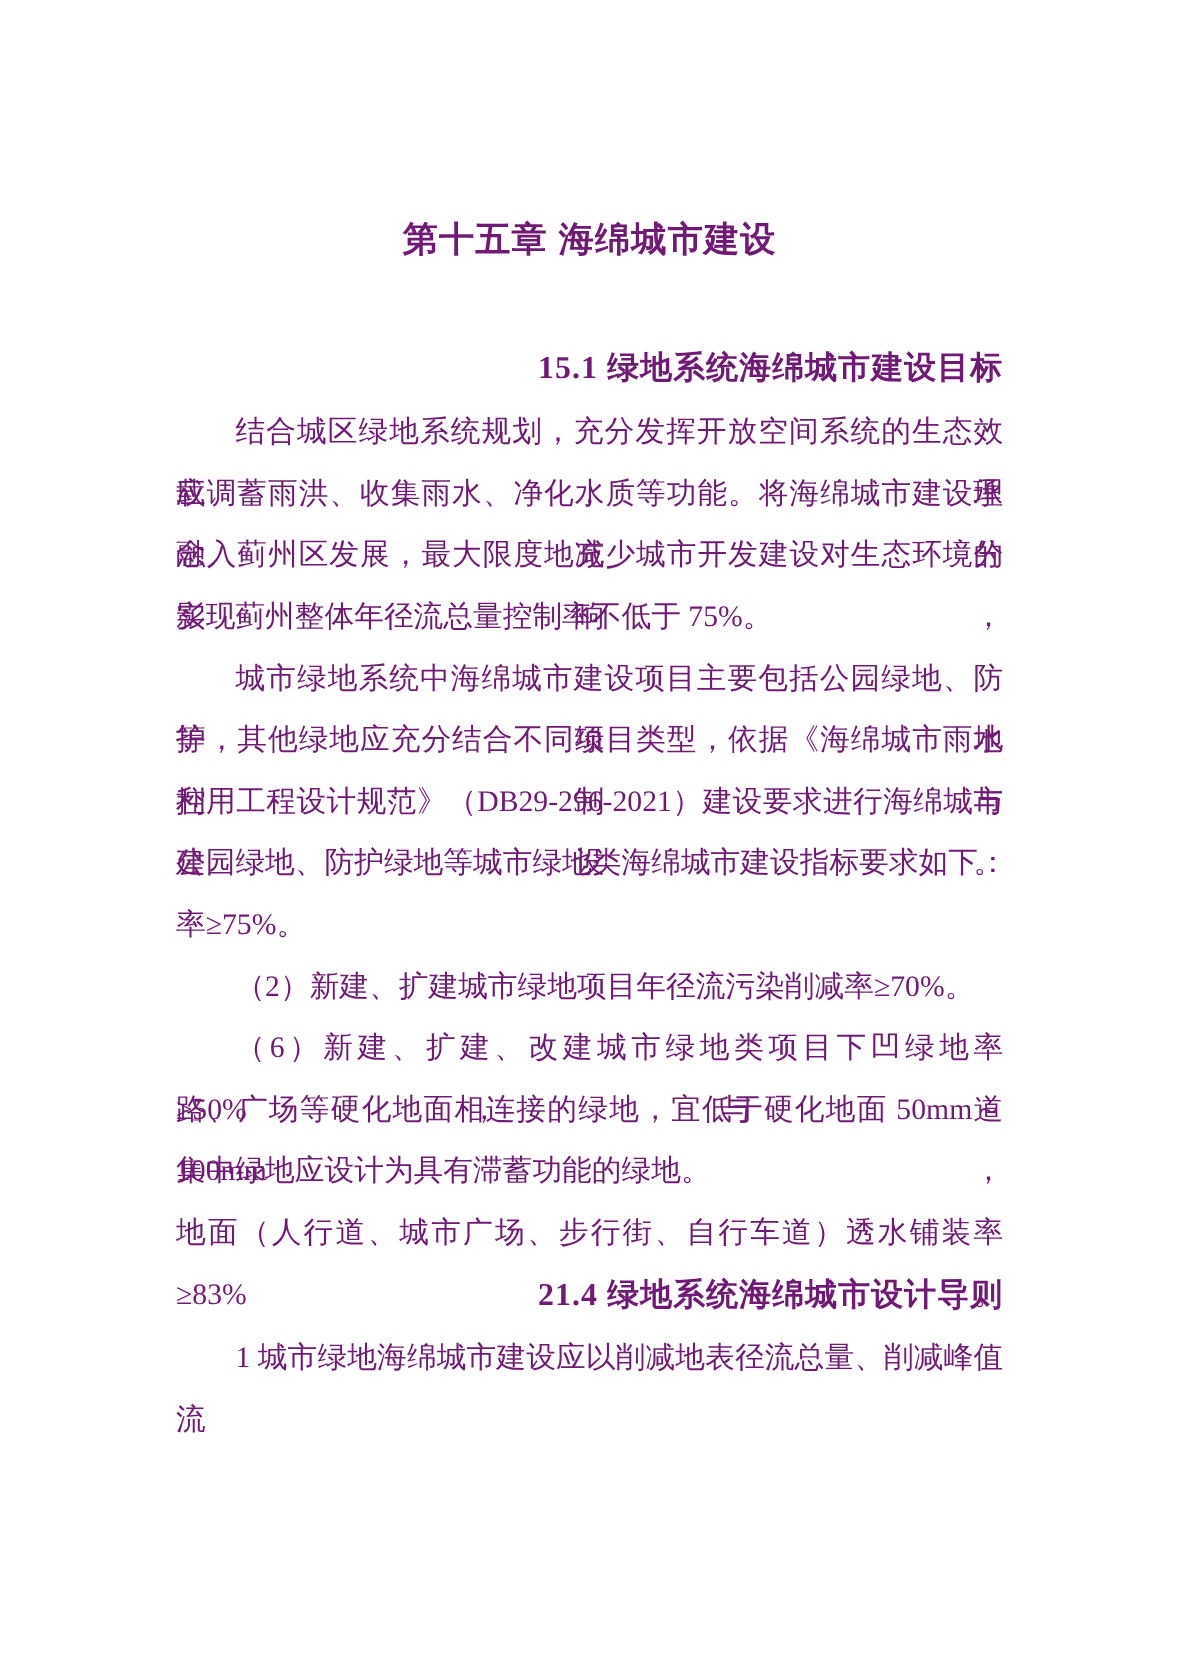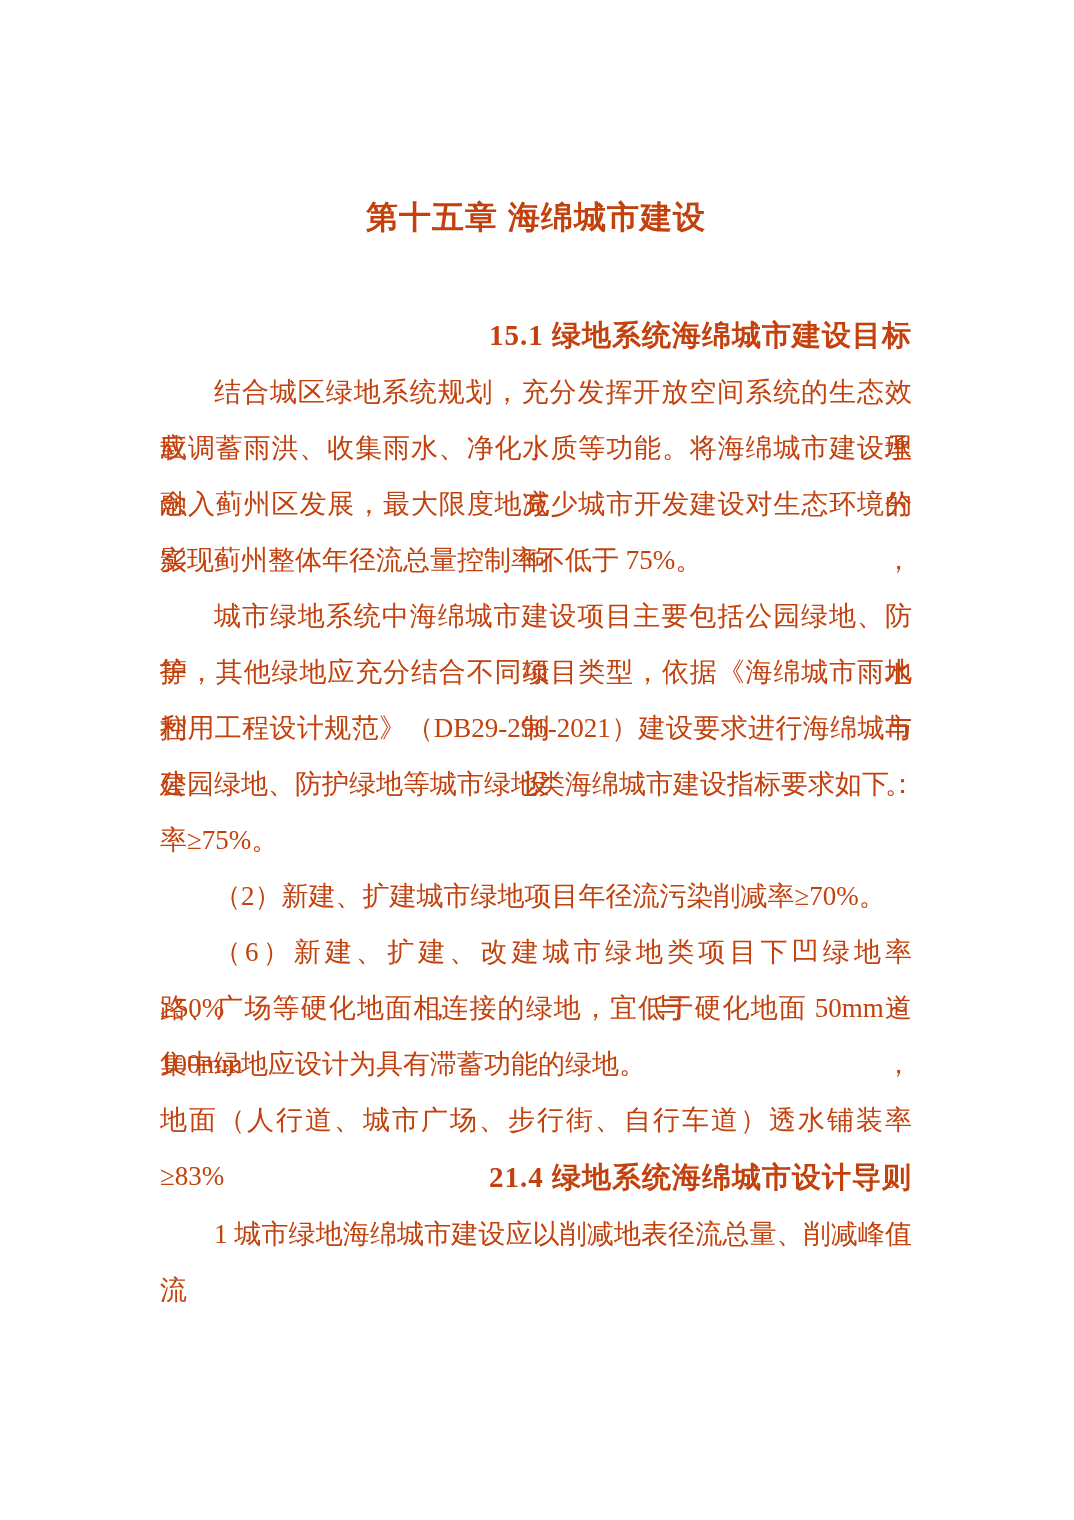--- a/index.html
+++ b/index.html
@@ -5,21 +5,21 @@
   html, body {
     margin: 0;
     padding: 0;
     background: #ffffff;
   }
   .page {
     position: relative;
     width: 1074px;
     height: 1313px;
     background: #ffffff;
-    color: #c2410c;
+    color: #701a75;
     overflow: hidden;
     font-family: "Liberation Serif", "DejaVu Serif", serif;
   }
   .content {
     position: absolute;
     left: 160px;
     top: 0;
     width: 752px;
   }
   .chapter-title {

